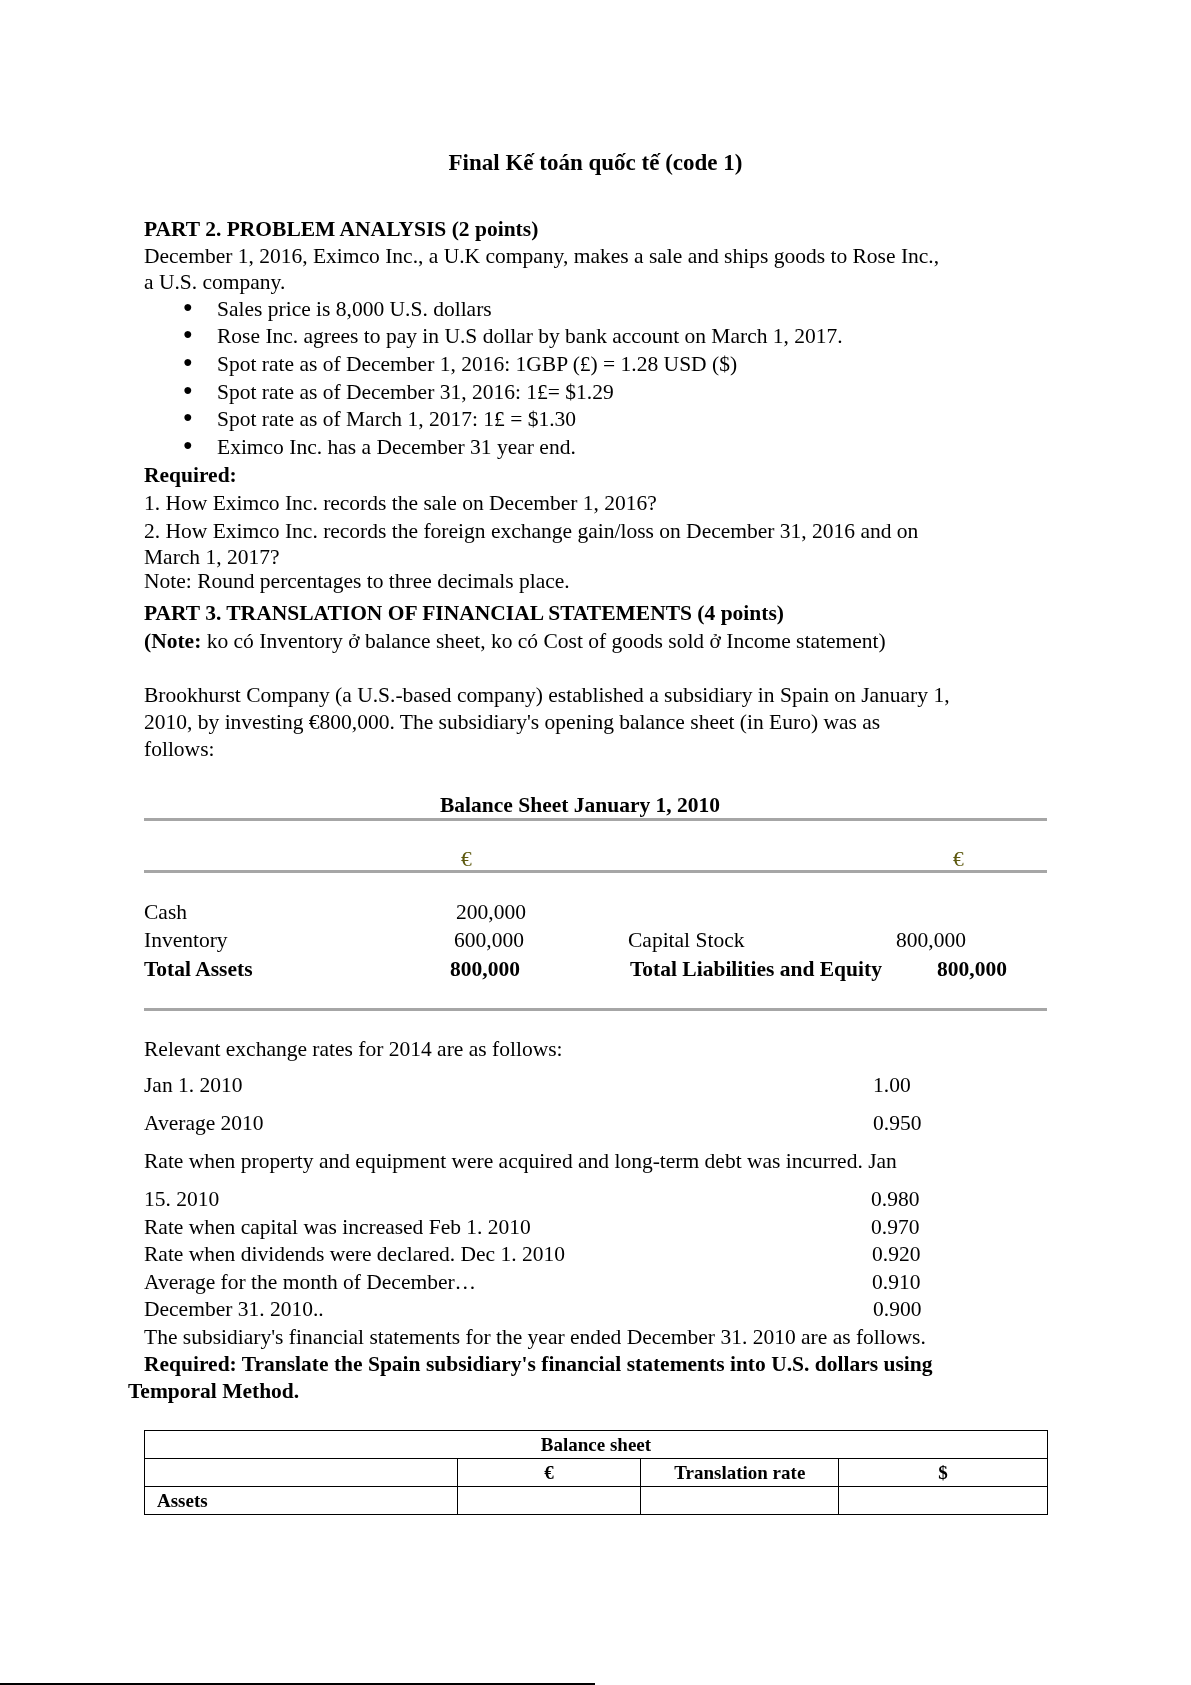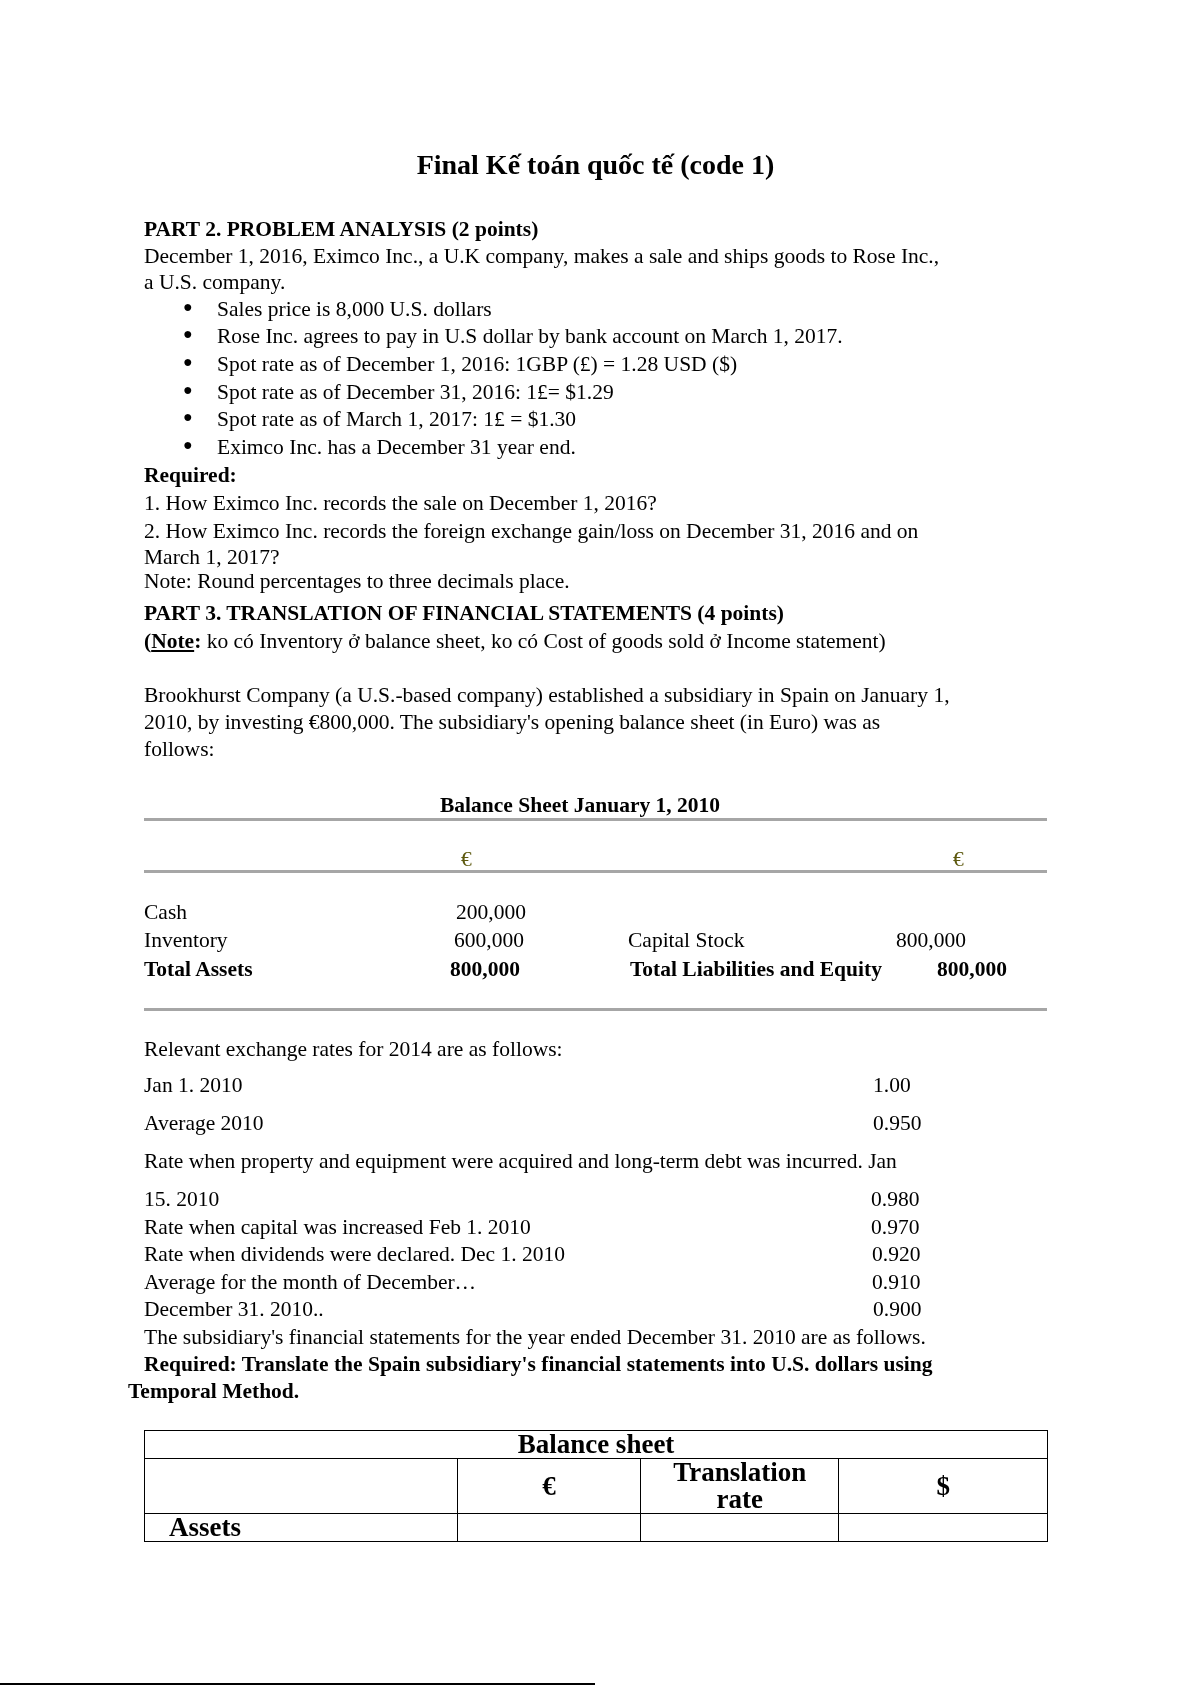--- a/index.html
+++ b/index.html
@@ -2,27 +2,27 @@
 <html><head>
   <meta charset="utf-8">
   <style>
     html, body { margin: 0; padding: 0; background: #ffffff; }
     body {
       width: 1191px; height: 1685px; position: relative; overflow: hidden;
       font-family: "Liberation Serif", serif; color: #000; font-size: 21.5px;
     }
     .abs { position: absolute; white-space: nowrap; line-height: 1; }
     .b { font-weight: bold; }
-    .title { left: 0; width: 1191px; text-align: center; top: 151px; font-size: 28px; font-weight: bold; }
+    .title { left: 0; width: 1191px; text-align: center; top: 151px; font-size: 23px; font-weight: bold; }
     .bullet-dot { position: absolute; left: 183px; font-size: 16px; }
     .hr-gray { position: absolute; left: 144px; width: 903px; height: 3px; background: #a6a6a6; }
     .euro { color: #5e5a10; }
     table.bs {
       position: absolute; left: 144px; top: 1430px; width: 904px;
-      border-collapse: collapse; font-weight: bold; font-size: 27px;
+      border-collapse: collapse; font-weight: bold; font-size: 19px;
     }
     table.bs td { border: 1px solid #000; padding: 0 8px; height: 27px; line-height: 27px; }
     .footline { position: absolute; left: 0; top: 1683px; width: 595px; height: 2px; background: #000; }
   </style>
 </head>
 <body>
 
 <div class="abs title">Final Kế toán quốc tế (code 1)</div>
 
 <div class="abs b" style="left:144px; top:219px;">PART 2. PROBLEM ANALYSIS (2 points)</div>
@@ -56,21 +56,21 @@
     </div>
 </div>
 
 <div class="abs b" style="left:144px; top:465px;">Required:</div>
 <div class="abs" style="left:144px; top:493px;">1. How Eximco Inc. records the sale on December 1, 2016?</div>
 <div class="abs" style="left:144px; top:521px;">2. How Eximco Inc. records the foreign exchange gain/loss on December 31, 2016 and on</div>
 <div class="abs" style="left:144px; top:547px;">March 1, 2017?</div>
 <div class="abs" style="left:144px; top:571px;">Note: Round percentages to three decimals place.</div>
 
 <div class="abs b" style="left:144px; top:603px;">PART 3. TRANSLATION OF FINANCIAL STATEMENTS (4 points)</div>
-<div class="abs" style="left:144px; top:631px;"><span class="b">(</span><span class="b" style="text-decoration:underline;">Note</span><span class="b">:</span><span> ko có Inventory ở balance sheet, ko có Cost of goods sold ở Income statement)</span></div>
+<div class="abs" style="left:144px; top:631px;"><span class="b">(</span><span class="b" style="">Note</span><span class="b">:</span><span> ko có Inventory ở balance sheet, ko có Cost of goods sold ở Income statement)</span></div>
 
 <div class="abs" style="left:144px; top:685px;">Brookhurst Company (a U.S.-based company) established a subsidiary in Spain on January 1,</div>
 <div class="abs" style="left:144px; top:712px;">2010, by investing €800,000. The subsidiary's opening balance sheet (in Euro) was as</div>
 <div class="abs" style="left:144px; top:739px;">follows:</div>
 
 <div>
   <div class="abs b" style="left:440px; top:795px;">Balance Sheet January 1, 2010</div>
   <div class="hr-gray" style="top:818px;"></div>
   <div class="abs euro" style="left:461px; top:849px;">€</div>
   <div class="abs euro" style="left:953px; top:849px;">€</div>
@@ -125,21 +125,21 @@
       <tr>
     <td colspan="4" style="text-align:center;">Balance sheet</td>
   </tr>
   <tr>
     <td></td>
     <td style="text-align:center;">€</td>
     <td style="text-align:center;">Translation rate</td>
     <td style="text-align:center;">$</td>
   </tr>
   <tr>
-    <td style="padding-left:24px;">Assets</td>
+    <td style="padding-left:12px;">Assets</td>
     <td></td>
     <td></td>
     <td></td>
   </tr>
 </tbody>
   </table>
 
 <div class="footline"></div>
 
 </body></html>

